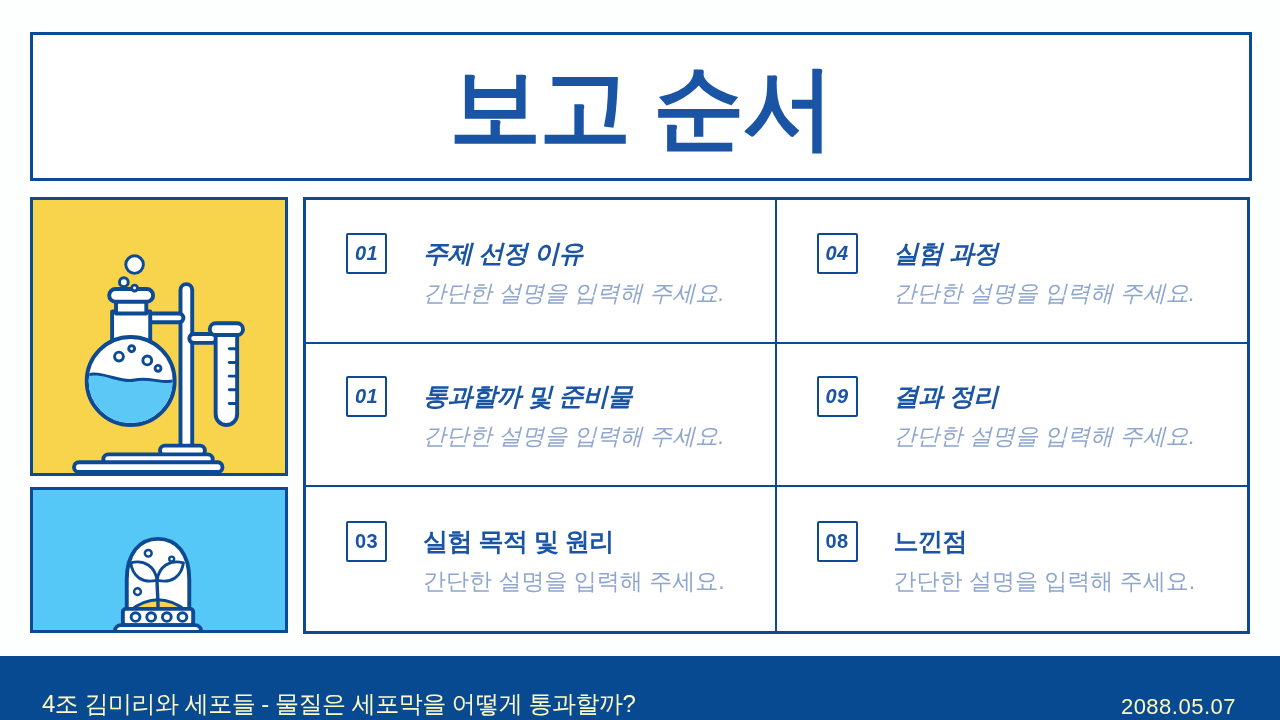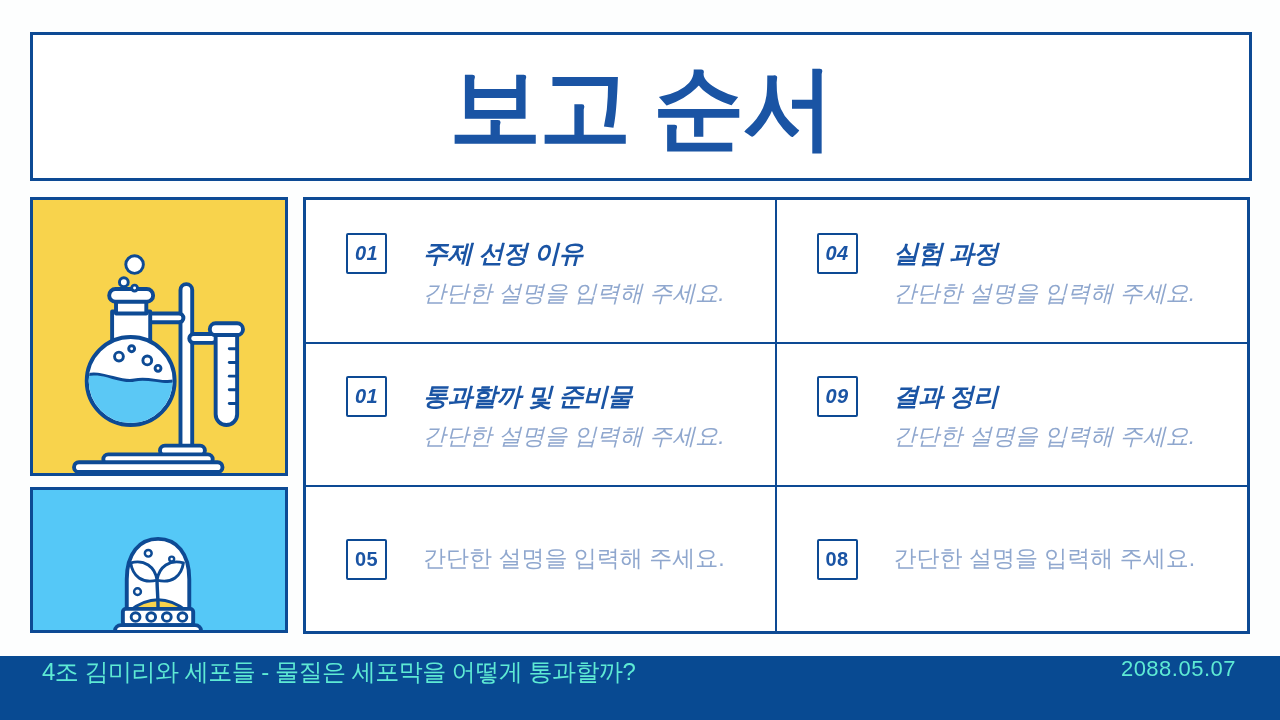--- a/index.html
+++ b/index.html
@@ -56,22 +56,22 @@
   .text-col{ margin-left:36px; }
   .item-title{
     font-size:25px; font-weight:800; color:var(--title-blue);
     line-height:41px; letter-spacing:-.5px; white-space:nowrap;
   }
   .item-desc{ font-size:23px; color:var(--desc-blue); margin-top:4px; white-space:nowrap; }
 
   
   .footer-bar{
     position:absolute; left:0; top:656px; width:1280px; height:64px;
-    background:var(--footer-bg); color:#5eead4;
-    display:flex; align-items:flex-start; justify-content:space-between;
+    background:var(--footer-bg); color:#fef9c3;
+    display:flex; align-items:flex-end; justify-content:space-between;
     padding:0 44px 0 42px;
   }
   .footer-team{ font-size:24px; letter-spacing:-.5px; }
   .footer-date{ font-size:22px; letter-spacing:.5px; }
 </style>
 </head>
 <body>
 
 <div class="stage">
 
@@ -163,22 +163,23 @@
         <div class="num-box">01</div>
         <div class="text-col">
           <div class="item-title">통과할까 및 준비물</div>
           <div class="item-desc">간단한 설명을 입력해 주세요.</div>
         </div>
       </div>
     </div>
 
     <div class="cell">
       <div class="cell-inner">
-        <div class="num-box">05</div>
-        <div class="text-col">
+        <div class="num-box">03</div>
+        <div class="text-col">
+          <div class="item-title">실험 목적 및 원리</div>
           <div class="item-desc">간단한 설명을 입력해 주세요.</div>
         </div>
       </div>
     </div>
 
     <div class="cell">
       <div class="cell-inner">
         <div class="num-box">04</div>
         <div class="text-col">
           <div class="item-title">실험 과정</div>
@@ -194,20 +195,21 @@
           <div class="item-title">결과 정리</div>
           <div class="item-desc">간단한 설명을 입력해 주세요.</div>
         </div>
       </div>
     </div>
 
     <div class="cell">
       <div class="cell-inner">
         <div class="num-box">08</div>
         <div class="text-col">
+          <div class="item-title">느낀점</div>
           <div class="item-desc">간단한 설명을 입력해 주세요.</div>
         </div>
       </div>
     </div>
 
   </div>
 
   <div class="footer-bar">
     <div class="footer-team">4조 김미리와 세포들 - 물질은 세포막을 어떻게 통과할까?</div>
     <div class="footer-date">2088.05.07</div>

